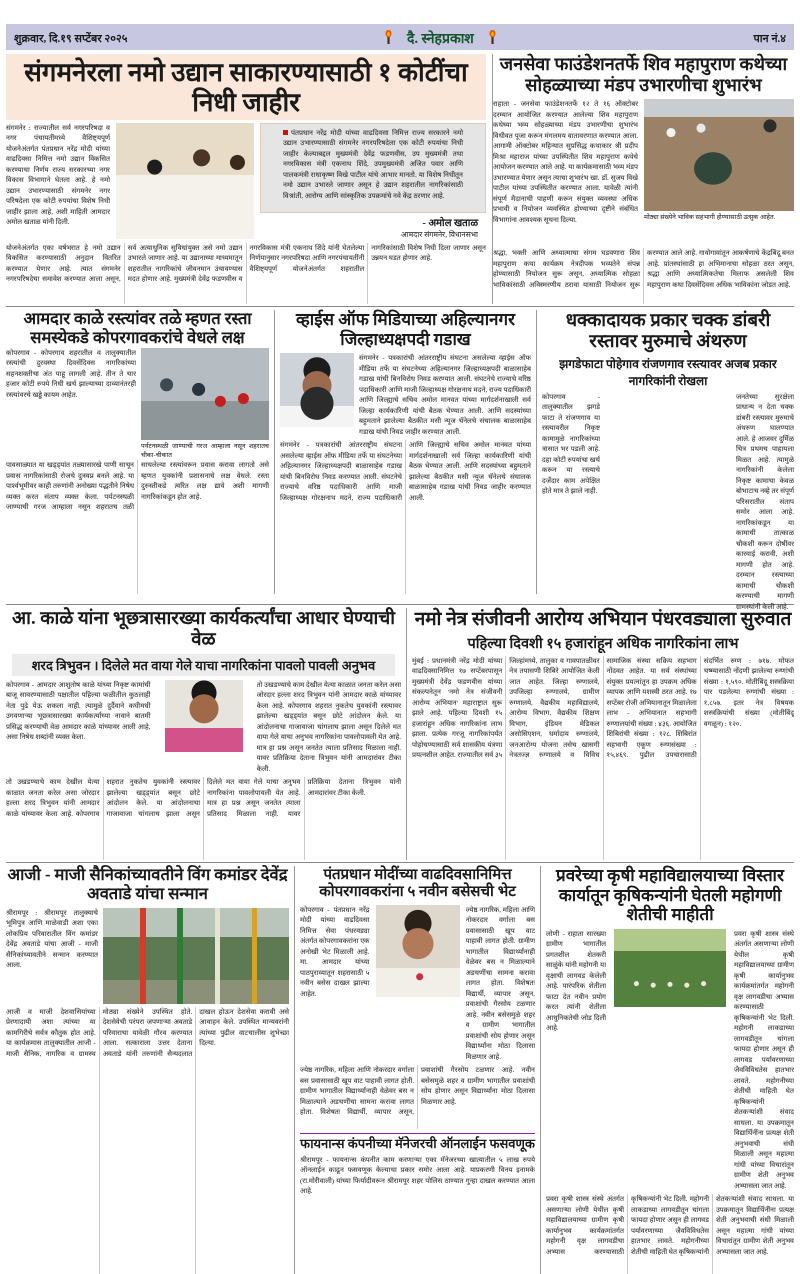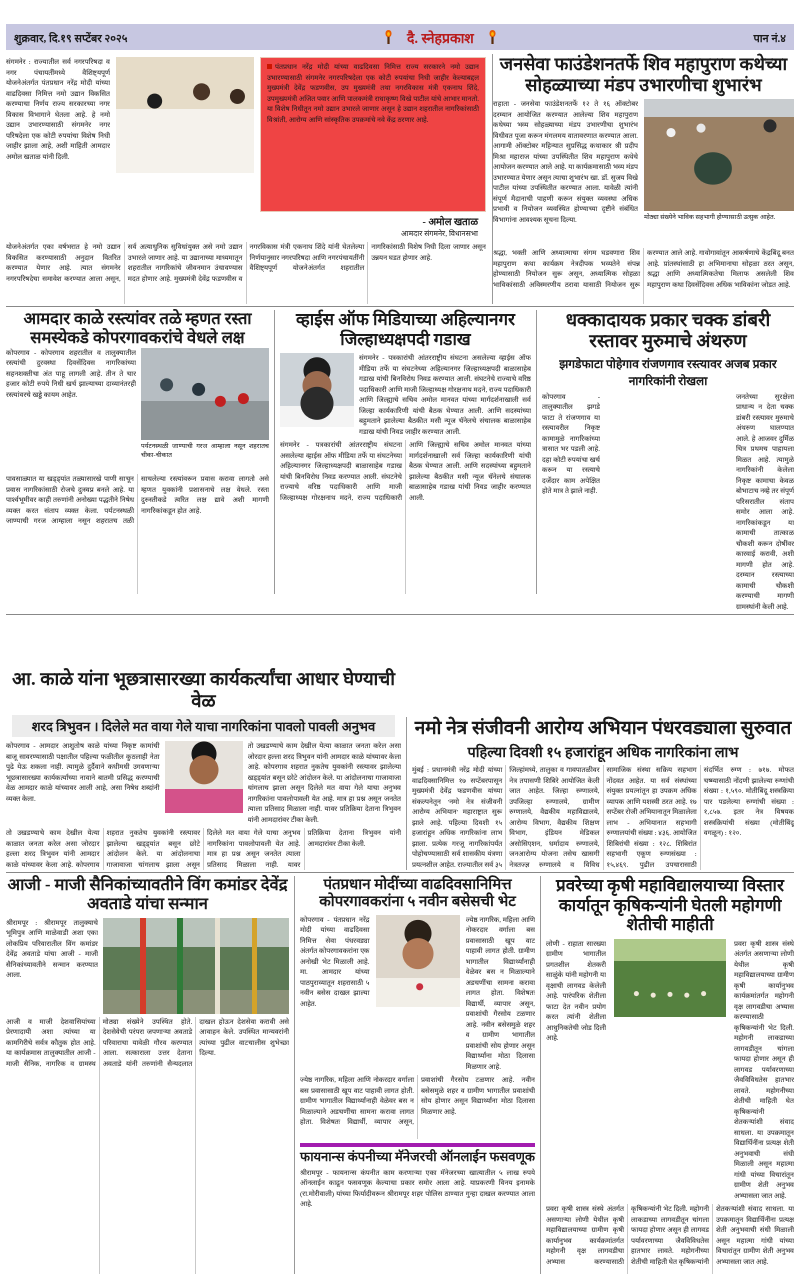--- a/index.html
+++ b/index.html
@@ -5,21 +5,21 @@
   html,body{margin:0;padding:0;background:#ffffff;}
   .page{position:relative;width:800px;height:1274px;margin:0 auto;background:#ffffff;
         font-family:"Liberation Serif","DejaVu Serif",serif;color:#1a1a1a;overflow:hidden;
         box-sizing:border-box;padding:0 6px;}
   *{box-sizing:border-box;}
 
   
   .masthead{margin-top:24px;height:26px;background:#c7c7e1;display:flex;align-items:center;
             justify-content:space-between;padding:0 8px;font-size:11px;font-weight:bold;}
   .brand{display:flex;align-items:center;gap:14px;}
-  .brand-name{color:#b91c1c;font-size:14px;font-weight:bold;}
+  .brand-name{color:#14532d;font-size:14px;font-weight:bold;}
   .torch{width:9px;height:16px;display:inline-block;}
 
   
   h1,h2,h3,h4{margin:0;font-weight:bold;text-align:center;line-height:1.15;}
   .body-txt{font-size:7px;line-height:1.5;text-align:justify;overflow:hidden;}
   .caption{font-size:6.5px;line-height:1.35;text-align:justify;margin-top:2px;}
   .cols2{column-count:2;column-gap:7px;column-rule:1px solid #c9c9c9;}
   .cols3{column-count:3;column-gap:7px;column-rule:1px solid #c9c9c9;}
   .cols4{column-count:4;column-gap:7px;column-rule:1px solid #c9c9c9;}
   .row{display:flex;border-top:1px solid #888;}
@@ -35,21 +35,21 @@
   .a1-content{display:flex;gap:6px;margin-top:3px;flex:1;}
   .a1-col1{width:104px;}
   .ph-meeting{width:138px;height:116px;
      background:
        radial-gradient(circle at 28% 38%,#1d1d1d 0 7px,transparent 8px),
        radial-gradient(circle at 62% 30%,#4a3526 0 8px,transparent 9px),
        radial-gradient(circle at 88% 34%,#3a2a1e 0 7px,transparent 8px),
        linear-gradient(180deg,transparent 45%,#f5f2ec 45%) ,
        linear-gradient(180deg,#e6dcc8 0 55%,#d4c8b2 100%);}
   .a1-right{flex:1;display:flex;flex-direction:column;}
-  .quote-box{background:#ef4444;border:1px solid #e8c9b8;padding:4px 6px;font-size:7px;
+  .quote-box{background:#e5e5e5;border:1px solid #e8c9b8;padding:4px 22px;font-size:7px;
              line-height:1.5;text-align:justify;flex:1;}
   .quote-bullet{display:inline-block;width:5px;height:5px;background:#cc1500;margin-right:3px;}
   .byline{text-align:right;padding:2px 8px 0;}
   .byline-name{font-size:10px;font-weight:bold;}
   .byline-title{font-size:7.5px;}
   .a1-lower{margin-top:4px;height:62px;}
 
   .a2{flex:1;border-left:1px solid #999;display:flex;flex-direction:column;}
   .a2 h2{font-size:18px;}
   .a2-content{display:flex;gap:6px;margin-top:4px;flex:1;}
@@ -71,21 +71,21 @@
   .a3-top{display:flex;gap:5px;margin-top:0;}
   .a3-top .t{flex:1;}
   .a3-photoblock{width:128px;}
   .ph-protest{width:128px;height:92px;
      background:
        radial-gradient(circle at 62% 58%,#c21f1f 0 5px,transparent 6px),
        radial-gradient(circle at 80% 55%,#c21f1f 0 5px,transparent 6px),
        radial-gradient(circle at 45% 45%,#27343d 0 6px,transparent 7px),
        radial-gradient(circle at 20% 40%,#3c4a52 0 6px,transparent 7px),
        linear-gradient(180deg,#b6bdc2 0 58%,#8f9699 58% 100%);}
-  .a3-lower{margin-top:15px;flex:1;}
+  .a3-lower{margin-top:1px;flex:1;}
 
   .a4{width:262px;padding:0 5px;border-left:1px solid #999;display:flex;flex-direction:column;}
   .a4 h3{font-size:17px;}
   .a4-top{display:flex;gap:5px;margin-top:4px;}
   .ph-portrait1{width:74px;height:74px;
      background:
        radial-gradient(circle at 50% 68%,#2b2b2b 0 16px,transparent 17px),
        radial-gradient(circle at 50% 44%,#9c6b4f 0 14px,transparent 15px),
        radial-gradient(circle at 50% 24%,#1c1c1c 0 13px,transparent 14px),
        linear-gradient(180deg,transparent 72%,#f4f4f4 72%),
@@ -99,26 +99,26 @@
   .a5-top{display:flex;gap:13px;margin-top:3px;}
   .a5-top .t{flex:1;}
   .ph-road{width:110px;height:66px;
      background:
        linear-gradient(180deg,#cfd6da 0 14%,transparent 14%),
        linear-gradient(90deg,#5d7f4c 0 18%,#b3a astray 18%) ,
        linear-gradient(90deg,#5d7f4c 0 18%,#b4a690 18% 78%,#64884f 78% 100%);}
   .a5-lower{margin-top:3px;flex:1;}
 
   
-  .row3{height:256px;margin-top:20px;padding-top:3px;align-items:flex-end;}
+  .row3{height:256px;margin-top:10px;padding-top:3px;}
   .a6{width:400px;padding-right:5px;display:flex;flex-direction:column;}
   .a6 h3{font-size:18.5px;}
   .a6-sub{background:#ececec;font-size:13px;font-weight:bold;text-align:center;
           margin:3px 6px 0;padding:2px 0;}
-  .a6-top{display:flex;gap:5px;margin-top:4px;}
+  .a6-top{display:flex;gap:14px;margin-top:4px;}
   .a6-top .t{flex:1;}
   .ph-portrait2{width:78px;height:72px;
      background:
        radial-gradient(circle at 50% 40%,#a06a48 0 14px,transparent 15px),
        radial-gradient(circle at 50% 18%,#161616 0 12px,transparent 13px),
        linear-gradient(180deg,transparent 66%,#d4528a 66%),
        linear-gradient(180deg,#e7e3dd 0 100%);}
   .a6-lower{margin-top:3px;flex:1;}
 
   .a7{flex:1;padding-left:5px;border-left:1px solid #999;display:flex;flex-direction:column;}
@@ -143,21 +143,21 @@
   .a9-top{display:flex;gap:6px;margin-top:4px;}
   .a9-top .t{flex:1;}
   .ph-woman{width:84px;height:92px;
      background:
        radial-gradient(circle at 52% 78%,#c9303f 0 3px,transparent 4px),
        radial-gradient(circle at 50% 42%,#b27a58 0 15px,transparent 16px),
        radial-gradient(circle at 50% 20%,#2a2118 0 13px,transparent 14px),
        linear-gradient(180deg,transparent 68%,#f2efe8 68%),
        linear-gradient(180deg,#ded7cc 0 100%);}
   .a9-lower{margin-top:3px;height:64px;}
-  .a9b{margin-top:4px;border-top:4px solid #a21caf;padding-top:3px;}
+  .a9b{margin-top:4px;border-top:1px solid #a21caf;padding-top:3px;}
   .a9b h4{font-size:13px;}
   .a9b .body-txt{margin-top:3px;}
 
   .a10{flex:1;padding-left:5px;border-left:1px solid #999;display:flex;flex-direction:column;}
   .a10 h3{font-size:17px;}
   .a10-top{display:flex;gap:8px;margin-top:4px;}
   .a10-top .t{flex:1;}
   .ph-field{width:112px;height:78px;
      background:
        radial-gradient(circle at 20% 70%,#f0e8d8 0 2px,transparent 3px),
@@ -186,20 +186,23 @@
         <rect x="3.4" y="6" width="2.2" height="9" fill="#5a2d0c"></rect>
         <ellipse cx="4.5" cy="4.5" rx="3" ry="3.6" fill="#e85d04"></ellipse>
         <ellipse cx="4.5" cy="4.9" rx="1.4" ry="2" fill="#ffba08"></ellipse>
       </svg>
     </span>
     <span>पान नं.४</span>
   </div>
 
   <div class="row row1">
     <div class="a1">
+      <div class="a1-headbox">
+        <h1>संगमनेरला नमो उद्यान साकारण्यासाठी १ कोटींचा निधी जाहीर</h1>
+      </div>
       <div class="a1-content">
         <div class="a1-col1 body-txt">संगमनेर : राज्यातील सर्व नगरपरिषदा व नगर पंचायतींमध्ये वैशिष्ट्यपूर्ण योजनेअंतर्गत पंतप्रधान नरेंद्र मोदी यांच्या वाढदिवसा निमित्त नमो उद्यान विकसित करण्याचा निर्णय राज्य सरकारच्या नगर विकास विभागाने घेतला आहे. हे नमो उद्यान उभारण्यासाठी संगमनेर नगर परिषदेला एक कोटी रुपयांचा विशेष निधी जाहीर झाला आहे, अशी माहिती आमदार अमोल खताळ यांनी दिली.</div>
         <div class="photo ph-meeting"></div>
         <div class="a1-right">
           <div class="quote-box"><span class="quote-bullet"></span><span>पंतप्रधान नरेंद्र मोदी यांच्या वाढदिवसा निमित्त राज्य सरकारने नमो उद्यान उभारण्यासाठी संगमनेर नगरपरिषदेला एक कोटी रुपयांचा निधी जाहीर केल्याबद्दल मुख्यमंत्री देवेंद्र फडणवीस, उप मुख्यमंत्री तथा नगरविकास मंत्री एकनाथ शिंदे, उपमुख्यमंत्री अजित पवार आणि पालकमंत्री राधाकृष्ण विखे पाटील यांचे आभार मानतो. या विशेष निधीतून नमो उद्यान उभारले जाणार असून हे उद्यान शहरातील नागरिकांसाठी विश्रांती, आरोग्य आणि सांस्कृतिक उपक्रमांचे नवे केंद्र ठरणार आहे.</span></div>
           <div class="byline">
             <div class="byline-name">- अमोल खताळ</div>
             <div class="byline-title">आमदार संगमनेर, विधानसभा</div>
           </div>
         </div>

